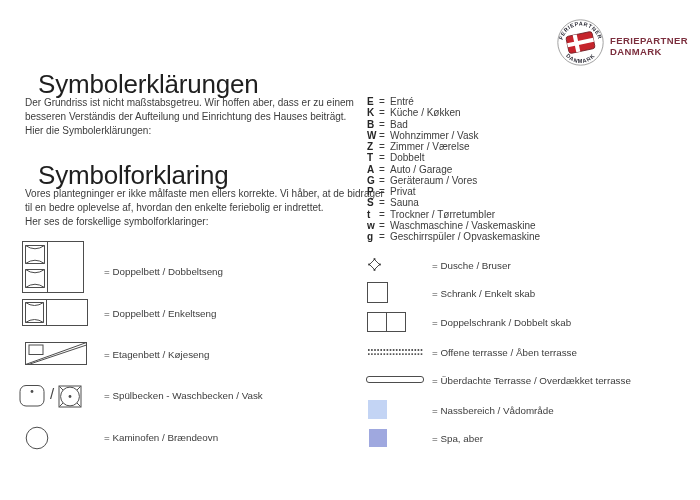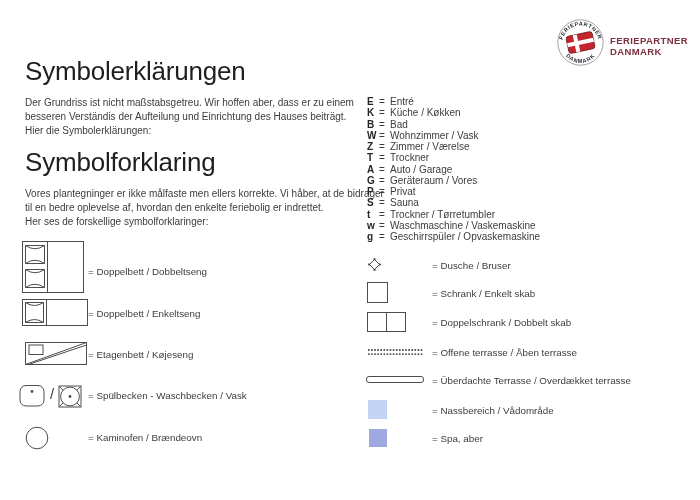--- a/index.html
+++ b/index.html
@@ -5,40 +5,40 @@
   html,body{margin:0;padding:0;background:#fff;}
   .page{position:relative;width:700px;height:500px;background:#ffffff;overflow:hidden;
         font-family:"Liberation Sans",sans-serif;color:#3c3c3c;}
 
   
   .logo-badge{position:absolute;left:557px;top:19px;width:47px;height:47px;}
   .wordmark{position:absolute;left:610px;top:36px;font-weight:bold;font-size:9.5px;
             line-height:10.5px;letter-spacing:0.4px;color:#7c2f3e;}
 
   
-  .h{position:absolute;left:25px;margin:0;font-size:26px;line-height:26px;font-weight:500;
+  .h{position:absolute;left:25px;margin:13px;font-size:26px;line-height:26px;font-weight:500;
      color:#1f1f1f;letter-spacing:-0.2px;white-space:nowrap;}
   .h-de{top:58px;}
   .h-da{top:149px;}
   .para{position:absolute;left:25px;font-size:10px;line-height:14px;color:#3c3c3c;
         white-space:nowrap;}
   .para-de{top:96px;}
   .para-da{top:187px;}
 
   
   .codes{position:absolute;left:367px;top:96px;font-size:10px;}
   .code-row{display:flex;height:11.25px;line-height:11.25px;align-items:baseline;}
   .cl{width:12px;font-weight:bold;color:#262626;}
   .ce{width:11px;color:#3c3c3c;}
   .ct{color:#3c3c3c;white-space:nowrap;}
 
   
   .abs{position:absolute;}
   .sym-label{position:absolute;font-size:9.8px;color:#3c3c3c;white-space:nowrap;}
-  .left-label{left:88px;}
+  .left-label{left:104px;}
   .right-label{left:432px;}
   svg .st{stroke:#4d4d4d;stroke-width:1;fill:none;}
   .sink-sep{position:absolute;left:50px;top:385px;font-size:15px;color:#444;}
 </style>
 </head>
 <body>
 
 <div class="page">
 
   <svg class="logo-badge" viewBox="0 0 46 46">
@@ -100,21 +100,21 @@
         <span class="ct">Wohnzimmer / Vask</span>
       </div>
     <div class="code-row">
         <span class="cl">Z</span>
         <span class="ce">=</span>
         <span class="ct">Zimmer / Værelse</span>
       </div>
     <div class="code-row">
         <span class="cl">T</span>
         <span class="ce">=</span>
-        <span class="ct">Trockner</span>
+        <span class="ct">Dobbelt</span>
       </div>
     <div class="code-row">
         <span class="cl">A</span>
         <span class="ce">=</span>
         <span class="ct">Auto / Garage</span>
       </div>
     <div class="code-row">
         <span class="cl">G</span>
         <span class="ce">=</span>
         <span class="ct">Geräteraum / Vores</span>

